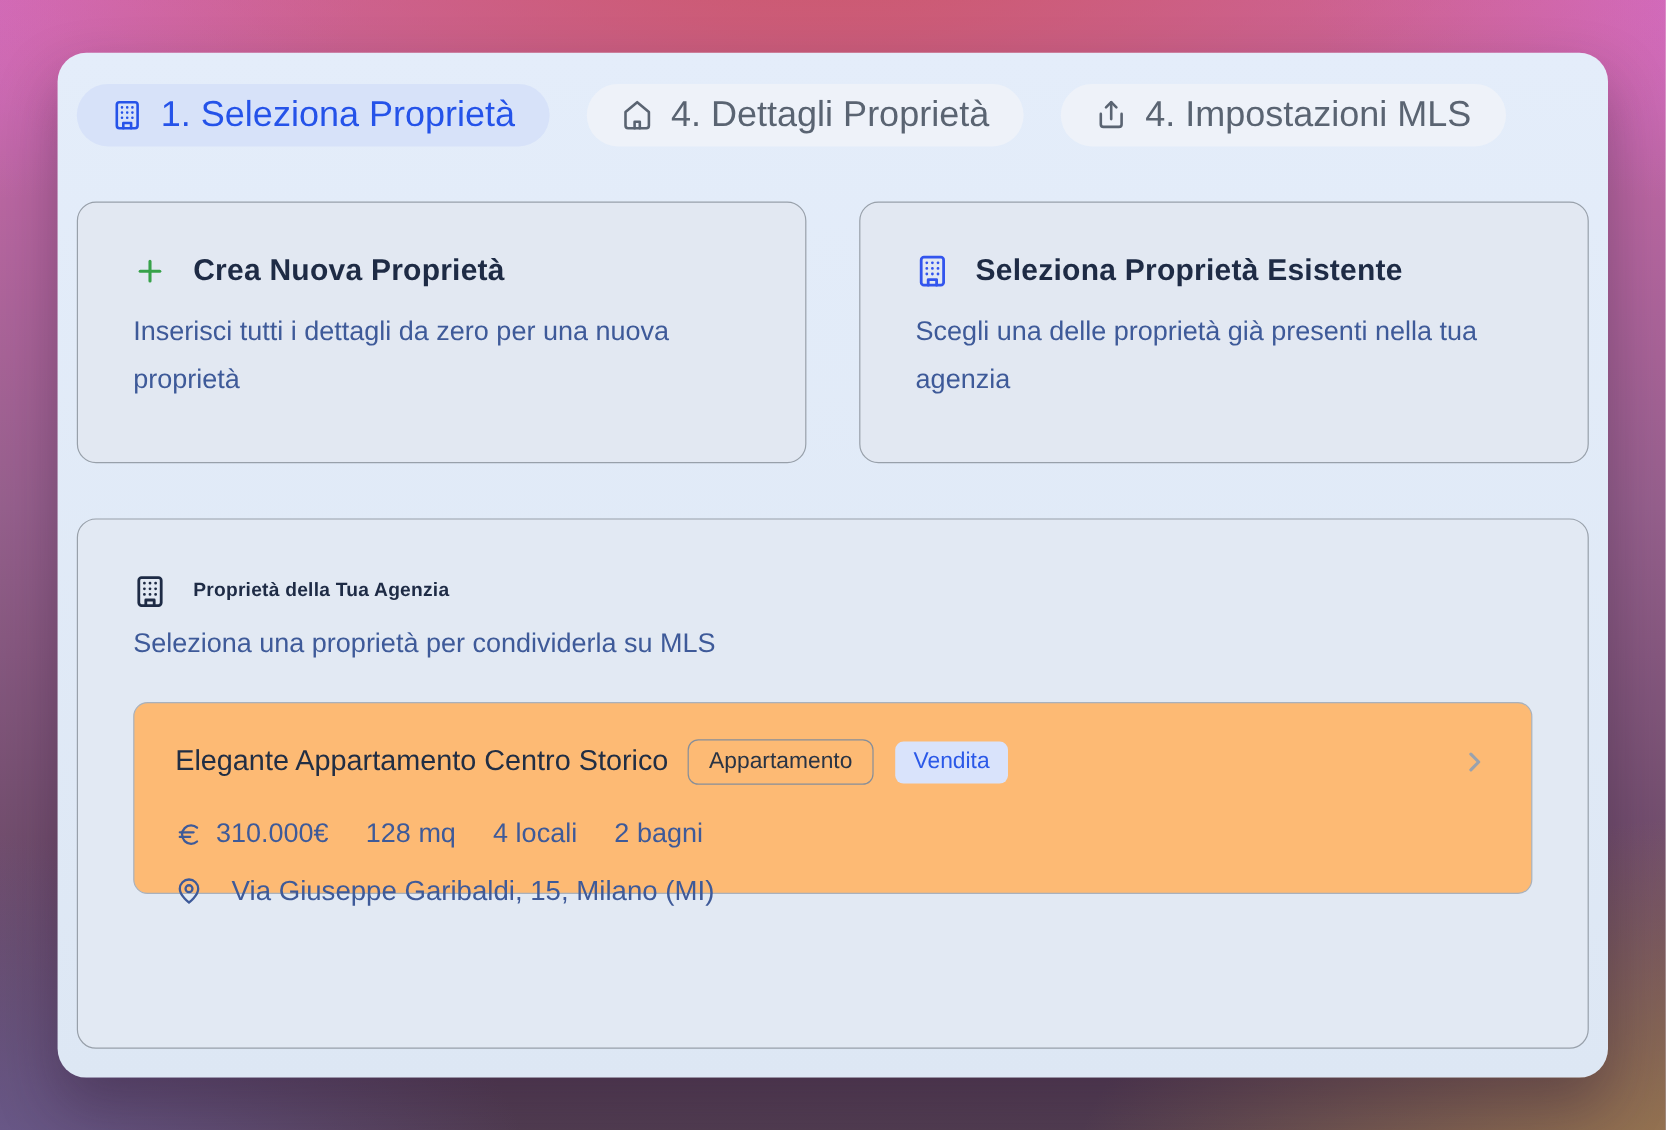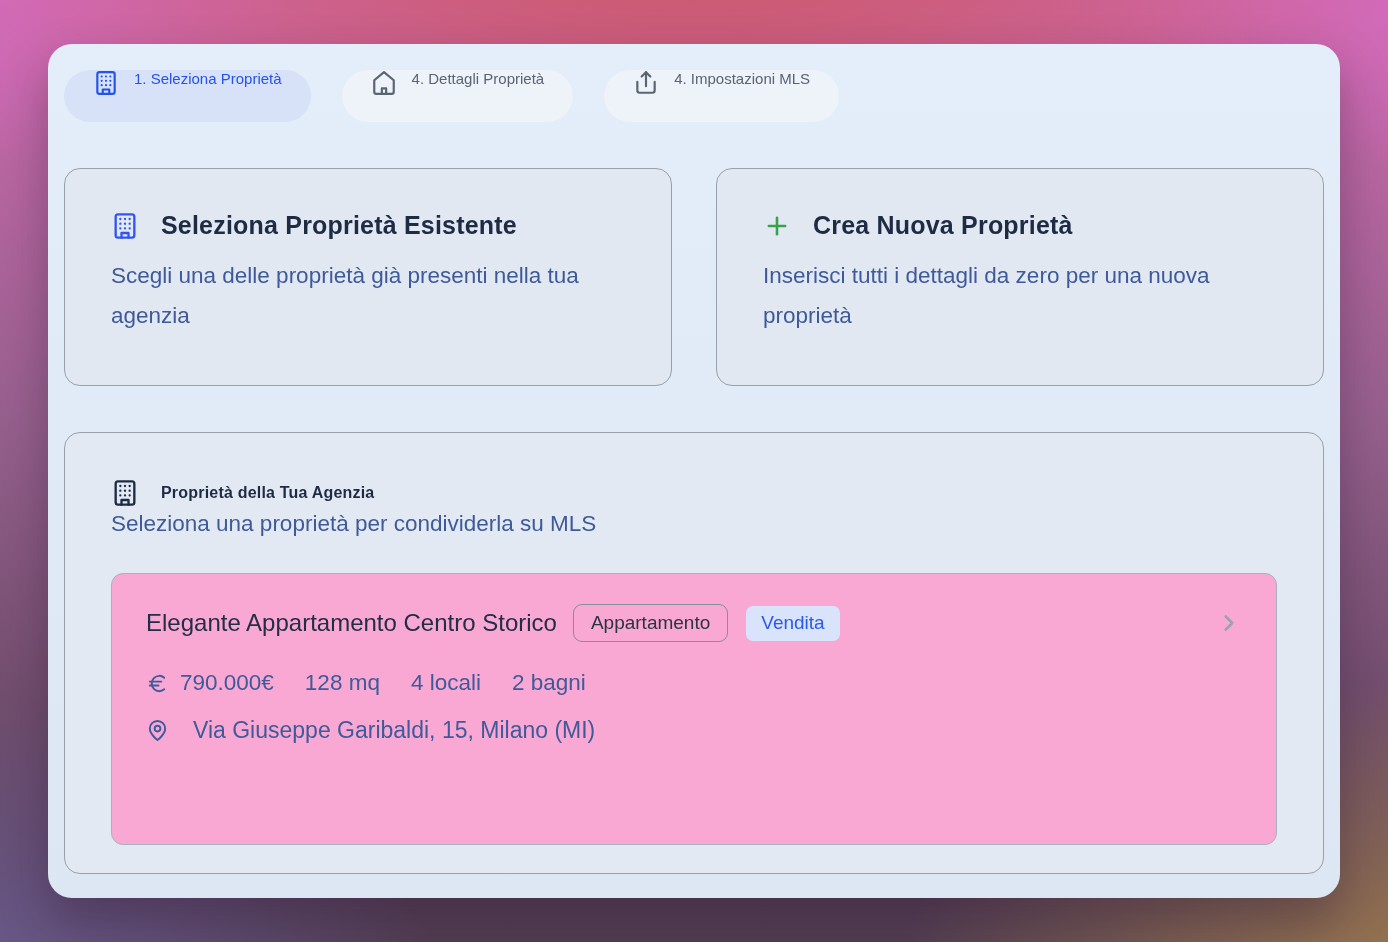--- a/index.html
+++ b/index.html
@@ -19,24 +19,24 @@
     left: 48px; top: 44px;
     width: 1292px; height: 854px;
     border-radius: 24px;
     background: linear-gradient(180deg, #e4edfa 0%, #dde7f4 100%);
     box-shadow: 0 24px 48px rgba(40, 20, 50, 0.35);
     padding: 26px 16px 24px 16px;
   }
   
   .steps { display: flex; gap: 31px; }
   .step {
-    display: inline-flex; align-items: flex-start; gap: 15px;
+    display: inline-flex; align-items: center; gap: 15px;
     height: 52px; padding: 0 29px;
     border-radius: 26px;
-    font-size: 15px;
+    font-size: 30px;
     color: #5a6472;
     background: #eef2f9;
     cursor: pointer;
     white-space: nowrap;
   }
   .step.active { background: #d7e2f9; color: #2553e9; }
   .step .icn { width: 26px; height: 26px; flex: 0 0 auto; }
   
   .options-row { display: flex; gap: 44px; margin-top: 46px; }
   .option-card {
@@ -64,28 +64,28 @@
     margin-top: 46px;
     height: 442px;
     border: 1px solid #98a0aa;
     border-radius: 16px;
     background: #e2e9f3;
     padding: 46px 46px 0 46px;
   }
   .panel-head { display: flex; align-items: center; gap: 22px; }
   .panel-head .icn { width: 28px; height: 28px; }
   .panel-title { font-size: 16px; font-weight: 700; color: #1e2b45; letter-spacing: 0.2px; }
-  .panel-sub { margin-top: 4px; font-size: 22.5px; color: #3e5a99; }
+  .panel-sub { margin-top: 16px; font-size: 22.5px; color: #3e5a99; }
   
   .property-item {
     margin-top: 36px;
-    height: 272px;
+    height: 160px;
     border: 1px solid #a9b1bc;
     border-radius: 12px;
-    background: #f9a8d4;
+    background: #fdba74;
     padding: 30px 34px 0 34px;
     cursor: pointer;
     text-align: right;
   }
   .prop-row1 { display: flex; align-items: center; }
   .prop-title { font-size: 24px; color: #212e44; margin-right: 16px; white-space: nowrap; }
   .badge-outline {
     display: inline-flex; align-items: center;
     height: 38px; padding: 8px 17px;
     border: 1.5px solid #868e99; border-radius: 9px;
@@ -145,43 +145,43 @@
             <line x1="12" y1="2" x2="12" y2="15"></line>
         </svg>
       </span>
       <span>4. Impostazioni MLS</span>
     </div>
   </nav>
 
   <div class="options-row">
     <div class="option-card">
       <div class="option-head">
+        <span class="icn green">
+          <svg viewBox="0 0 24 24" fill="none" stroke="currentColor" stroke-width="2.2" stroke-linecap="round" stroke-linejoin="round" width="28" height="28">
+            <path d="M5 12h14"></path>
+              <path d="M12 5v14"></path>
+          </svg>
+        </span>
+        <h2 class="option-title">Crea Nuova Proprietà</h2>
+      </div>
+      <p class="option-desc">Inserisci tutti i dettagli da zero per una nuova proprietà</p>
+    </div>
+
+    <div class="option-card">
+      <div class="option-head">
         <span class="icn blue">
           <svg viewBox="0 0 24 24" fill="none" stroke="currentColor" stroke-width="2" stroke-linecap="round" stroke-linejoin="round" width="28" height="28">
             <rect width="16" height="20" x="4" y="2" rx="2"></rect>
               <path d="M9 22v-4h6v4"></path>
             <path d="M8 6h.01M12 6h.01M16 6h.01M8 10h.01M12 10h.01M16 10h.01M8 14h.01M12 14h.01M16 14h.01"></path>
           </svg>
         </span>
         <h2 class="option-title">Seleziona Proprietà Esistente</h2>
       </div>
       <p class="option-desc">Scegli una delle proprietà già presenti nella tua agenzia</p>
-    </div>
-
-    <div class="option-card">
-      <div class="option-head">
-        <span class="icn green">
-          <svg viewBox="0 0 24 24" fill="none" stroke="currentColor" stroke-width="2.2" stroke-linecap="round" stroke-linejoin="round" width="28" height="28">
-            <path d="M5 12h14"></path>
-              <path d="M12 5v14"></path>
-          </svg>
-        </span>
-        <h2 class="option-title">Crea Nuova Proprietà</h2>
-      </div>
-      <p class="option-desc">Inserisci tutti i dettagli da zero per una nuova proprietà</p>
     </div>
   </div>
 
   <section class="agency-panel">
     <div class="panel-head">
       <span class="icn dark">
         <svg viewBox="0 0 24 24" fill="none" stroke="currentColor" stroke-width="2" stroke-linecap="round" stroke-linejoin="round" width="28" height="28">
           <rect width="16" height="20" x="4" y="2" rx="2"></rect>
             <path d="M9 22v-4h6v4"></path>
           <path d="M8 6h.01M12 6h.01M16 6h.01M8 10h.01M12 10h.01M16 10h.01M8 14h.01M12 14h.01M16 14h.01"></path>
@@ -204,21 +204,21 @@
       </div>
       <div class="prop-row2">
         <span class="detail-price">
           <span class="icn slate">
             <svg viewBox="0 0 24 24" fill="none" stroke="currentColor" stroke-width="2" stroke-linecap="round" stroke-linejoin="round" width="23" height="23">
               <path d="M4 10h12"></path>
                 <path d="M4 14h9"></path>
               <path d="M19 6a7.7 7.7 0 0 0-5.2-2A7.9 7.9 0 0 0 6 12c0 4.4 3.5 8 7.8 8 2 0 3.8-.8 5.2-2"></path>
             </svg>
           </span>
-          <span>790.000€</span>
+          <span>310.000€</span>
         </span>
         <span>128 mq</span>
         <span>4 locali</span>
         <span>2 bagni</span>
       </div>
       <div class="prop-row3">
         <span class="icn slate">
           <svg viewBox="0 0 24 24" fill="none" stroke="currentColor" stroke-width="2" stroke-linecap="round" stroke-linejoin="round" width="23" height="23">
             <path d="M20 10c0 6-8 12-8 12s-8-6-8-12a8 8 0 0 1 16 0Z"></path>
               <circle cx="12" cy="10" r="3"></circle>

